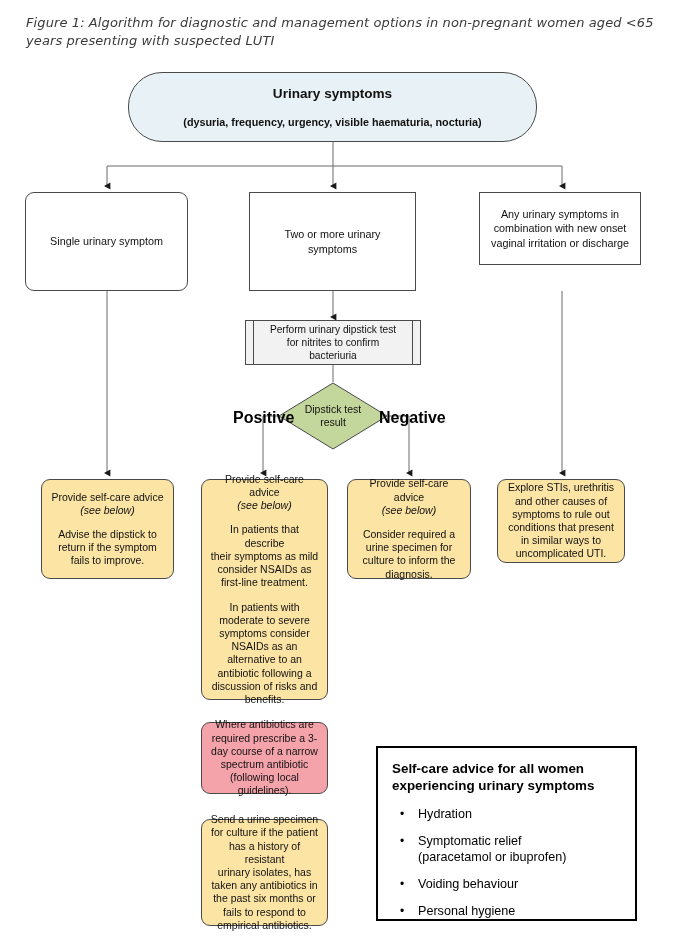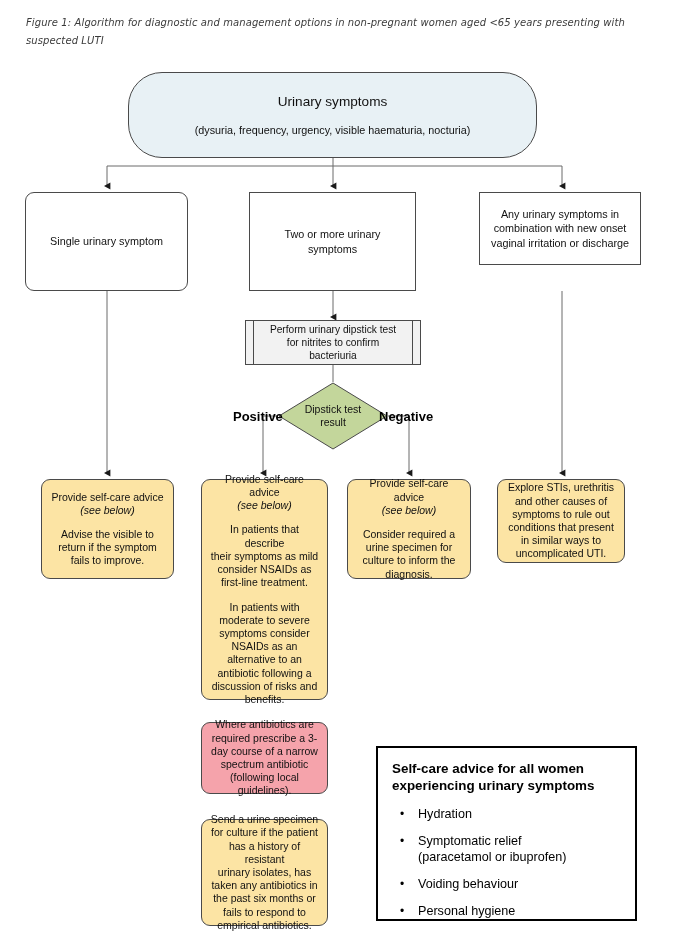--- a/index.html
+++ b/index.html
@@ -21,21 +21,21 @@
     height: 941px;
   }
   
   .caption {
     position: absolute;
     left: 26px;
     top: 14px;
     width: 628px;
     font-family: "DejaVu Sans", sans-serif;
     font-style: italic;
-    font-size: 10px;
+    font-size: 13px;
     line-height: 18px;
     color: #3b3b3b;
     letter-spacing: 0.1px;
   }
   
   .node {
     position: absolute;
     box-sizing: border-box;
     display: flex;
     flex-direction: column;
@@ -114,21 +114,21 @@
     text-align: center;
     font-size: 10.5px;
     line-height: 13px;
     color: #111111;
     pointer-events: none;
   }
 
   
   .branch-label {
     position: absolute;
-    font-size: 13px;
+    font-size: 16px;
     font-weight: bold;
     color: #000000;
     white-space: nowrap;
   }
 
   
   .legend {
     position: absolute;
     box-sizing: border-box;
     border: 2px solid #000000;
@@ -194,21 +194,21 @@
       <path d="M333,365 L333,382"></path>
 
       <path d="M278,416 L263,416 L263,473" marker-end="url(#ah)"></path>
 
       <path d="M388,416 L409,416 L409,473" marker-end="url(#ah)"></path>
 
       <path d="M562,291 L562,473" marker-end="url(#ah)"></path>
     </g>
   </svg>
 
-  <div class="node terminator" style="left:128px; top:72px; width:409px; height:86px;">
+  <div class="node terminator" style="left:128px; top:72px; width:409px; height:70px;font-weight:bold;">
     <p class="title">Urinary symptoms</p>
     <p class="sub">(dysuria, frequency, urgency, visible haematuria, nocturia)</p>
   </div>
 
   <div class="node process" style="left:25px; top:192px; width:163px; height:99px;border-radius:9px;">
     <p>Single urinary symptom</p>
   </div>
 
   <div class="node process" style="left:249px; top:192px; width:167px; height:99px;">
     <p>Two or more urinary</p>
@@ -236,21 +236,21 @@
       <div>result</div>
     </div>
   </div>
 
   <div class="branch-label" style="left:233px; top:409px;">Positive</div>
   <div class="branch-label" style="left:379px; top:409px;text-align:right;">Negative</div>
 
   <div class="node advice yellow" style="left:41px; top:479px; width:133px; height:100px;">
     <p>Provide self-care advice</p>
     <p class="ital">(see below)</p>
-    <p class="gap">Advise the visible to</p>
+    <p class="gap">Advise the dipstick to</p>
     <p>return if the symptom</p>
     <p>fails to improve.</p>
   </div>
 
   <div class="node advice yellow" style="left:201px; top:479px; width:127px; height:221px;">
     <p>Provide self-care advice</p>
     <p class="ital">(see below)</p>
     <p class="gap">In patients that describe</p>
     <p>their symptoms as mild</p>
     <p>consider NSAIDs as</p>

